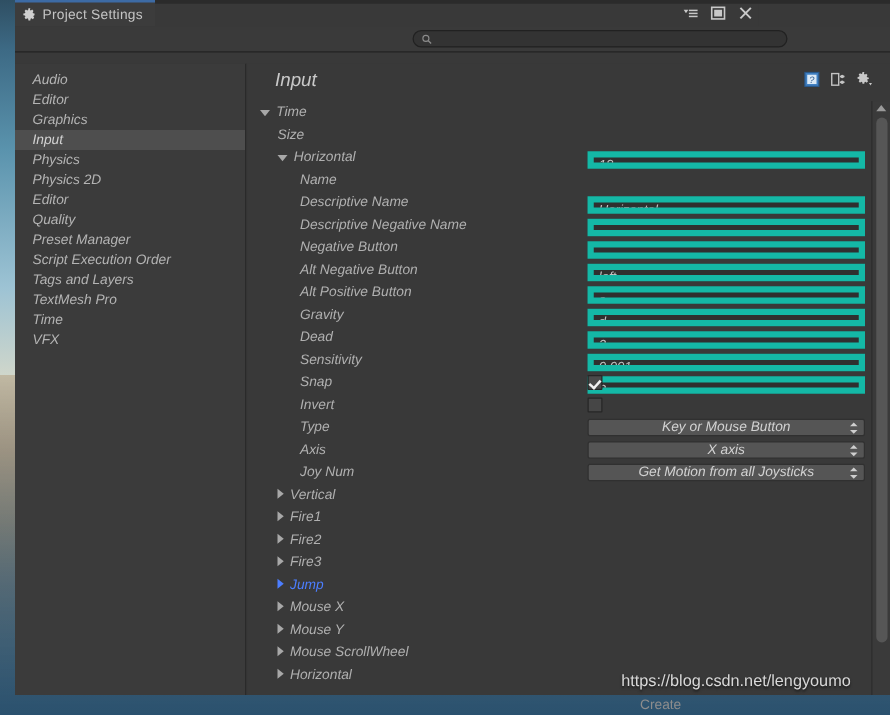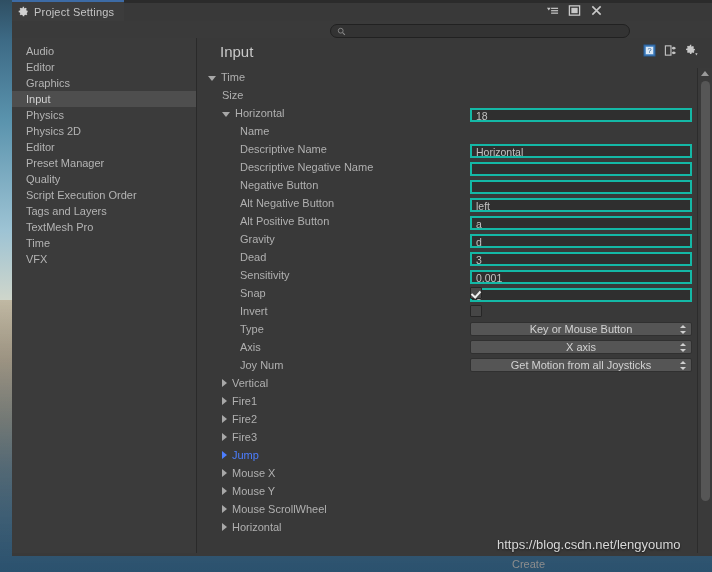--- a/index.html
+++ b/index.html
@@ -73,22 +73,23 @@
   }
   .searchwrap svg{width:9px;height:9px;flex:0 0 auto;opacity:.75;}
   .searchwrap input{
     background:transparent;border:0;outline:0;color:#b9b9b9;font-size:10px;
     font-family:"Liberation Sans", sans-serif;width:100%;margin-left:4px;padding:0;
   }
   .searchwrap input::placeholder{color:#6f6f6f;}
 
   
   .content{
-    position:absolute;left:0;top:38px;width:700px;height:515px;
+    position:absolute;left:0;top:51px;width:700px;height:515px;
     background:#393939;
+    font-style:italic;
   }
   .sidebar{
     position:absolute;left:0;top:0;width:185px;height:515px;
     background:#3b3b3b;
     border-right:1px solid #2a2a2a;
     padding-top:5px;box-sizing:border-box;
   }
   .side-item{
     height:16px;line-height:16px;padding-left:14px;color:#b4b4b4;font-size:11px;
     white-space:nowrap;
@@ -133,21 +134,21 @@
   }
   .foldout.closed.sel{border-left-color:#4c7eff;}
   .lbl.sel{color:#4c7eff;}
 
   .ind0{padding-left:10px;}
   .ind1{padding-left:24px;text-align:right;}
   .ind2{padding-left:42px;}
 
   .field{
     position:absolute;left:272px;width:222px;height:14px;box-sizing:border-box;
-    background:#2f2f2f;border:2px solid #14b8a6;
+    background:#2f2f2f;border:5px solid #14b8a6;
     color:#c2c2c2;font-size:10.5px;line-height:12px;padding:0 4px;
     white-space:nowrap;overflow:hidden;margin-top:40px;
   }
   .check{
     position:absolute;left:272px;width:12px;height:12px;box-sizing:border-box;
     background:#464646;border:1px solid #262626;border-radius:1px;
   }
   .check.on{background:#4a4a4a;}
   .check.on:after{
     content:"";position:absolute;left:2px;top:1px;width:4px;height:7px;
@@ -248,22 +249,22 @@
     <div class="content">
 
       <div class="sidebar" id="sidebar">
           <div class="side-item">Audio</div>
           <div class="side-item">Editor</div>
           <div class="side-item">Graphics</div>
           <div class="side-item selected">Input</div>
           <div class="side-item">Physics</div>
           <div class="side-item">Physics 2D</div>
           <div class="side-item">Editor</div>
+          <div class="side-item">Quality</div>
           <div class="side-item">Preset Manager</div>
-          <div class="side-item">Quality</div>
           <div class="side-item">Script Execution Order</div>
           <div class="side-item">Tags and Layers</div>
           <div class="side-item">TextMesh Pro</div>
           <div class="side-item">Time</div>
           <div class="side-item">VFX</div>
         </div>
 
       <div class="panel">
 
         <div class="panel-head">

